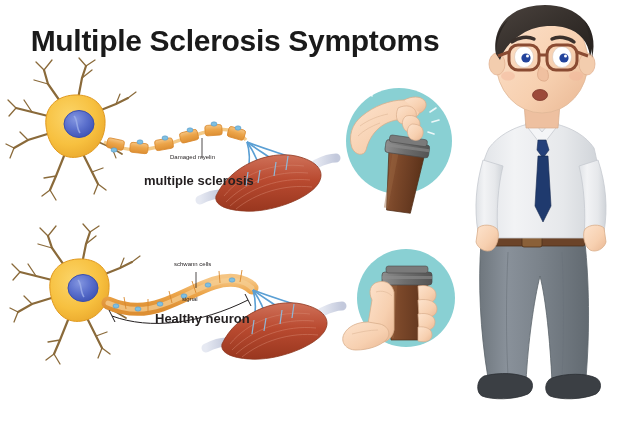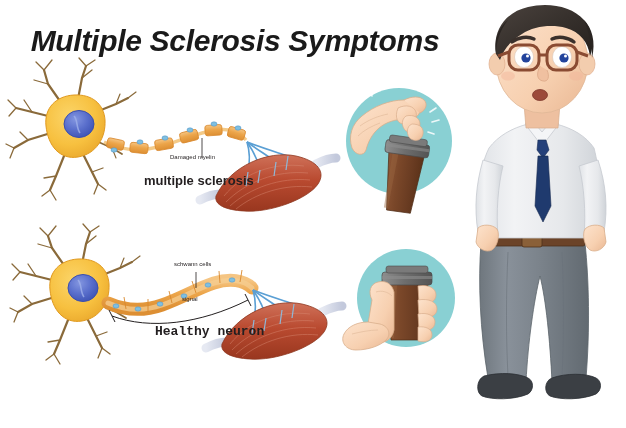--- a/index.html
+++ b/index.html
@@ -6,21 +6,20 @@
   body{
     width:626px;height:428px;background:#ffffff;overflow:hidden;
     font-family:"Liberation Sans", sans-serif;position:relative;
   }
   #stage{position:absolute;left:0;top:0;width:626px;height:428px;}
   #stage > svg{position:absolute;left:0;top:0;}
   .page-title{
     position:absolute;left:0;top:24px;width:470px;text-align:center;
     font-size:30px;font-weight:bold;color:#1a1a1a;letter-spacing:-0.3px;
     font-family:"Liberation Sans", sans-serif;
-    font-style:italic;
   }
   .lbl{position:absolute;color:#231f20;font-family:"Liberation Sans", sans-serif;white-space:nowrap;}
   .lbl-small{font-size:6px;}
   .lbl-bold{font-size:13px;font-weight:bold;}
 </style>
 </head>
 <body>
 
 <div id="stage">
 
@@ -384,15 +383,15 @@
   </svg>
 
   <div class="lbl lbl-small" style="left:170px;top:154px;">Damaged myelin</div>
 
   <div class="lbl lbl-bold" style="left:144px;top:173px;">multiple sclerosis</div>
 
   <div class="lbl lbl-small" style="left:174px;top:261px;">schwann cells</div>
 
   <div class="lbl lbl-small" style="left:182px;top:296px;">signal</div>
 
-  <div class="lbl lbl-bold" style="left:155px;top:324px;font-family:Liberation Mono, monospace;">Healthy neuron</div>
+  <div class="lbl lbl-bold" style="left:155px;top:311px;">Healthy neuron</div>
 
 </div>
 
 </body></html>

